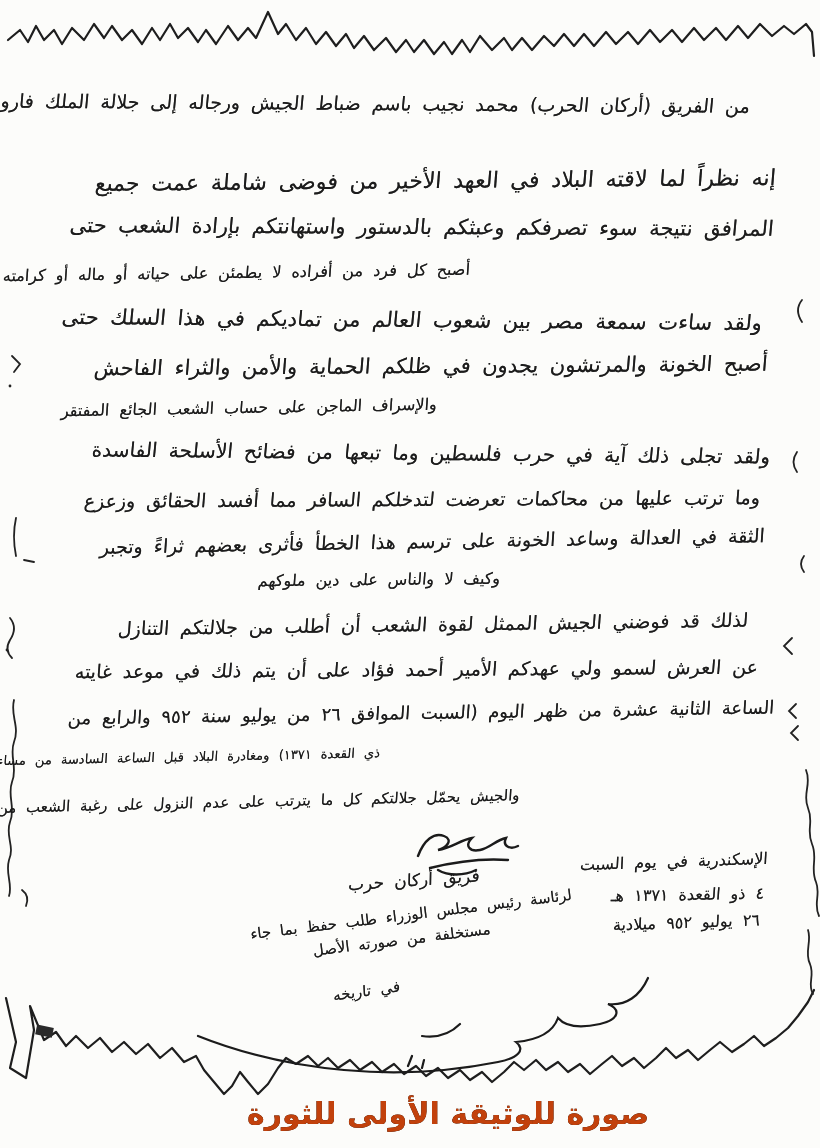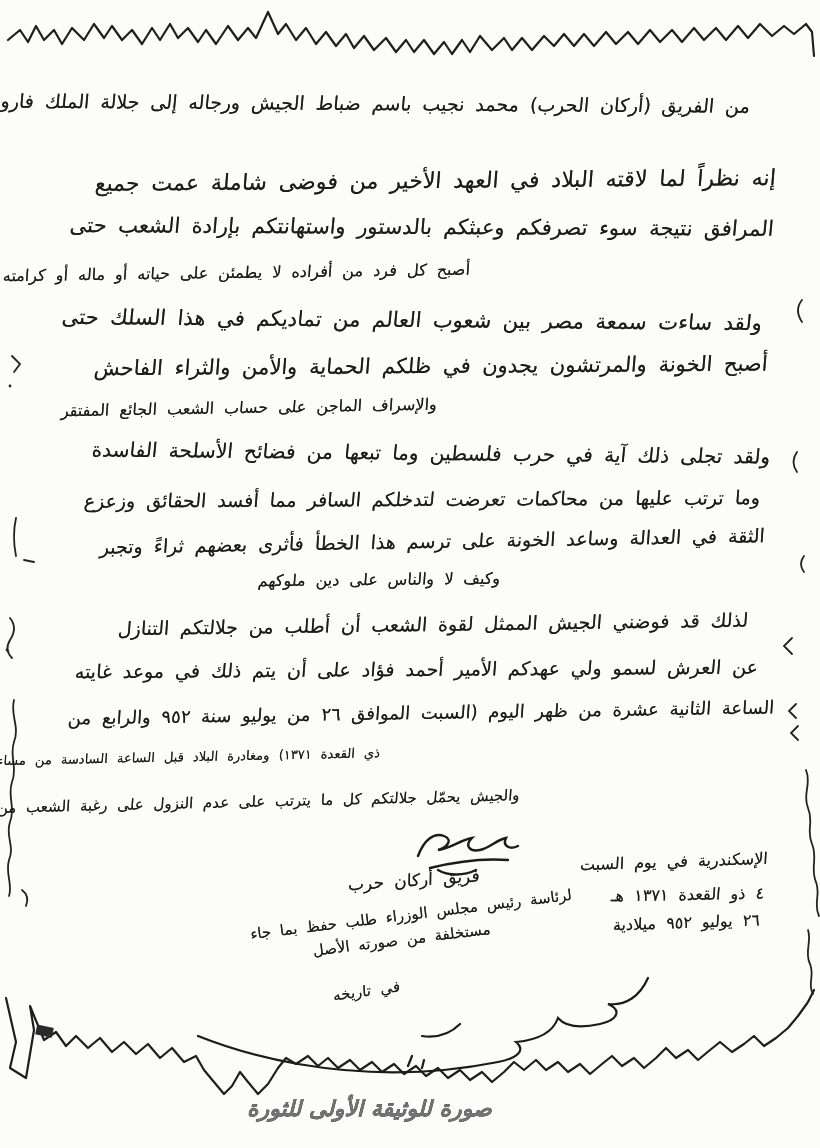--- a/index.html
+++ b/index.html
@@ -11,24 +11,23 @@
   .ink-layer{position:absolute;inset:0;z-index:1;pointer-events:none;}
   .txt{
     position:absolute;white-space:nowrap;direction:rtl;unicode-bidi:embed;
     color:#1c1c1c;z-index:2;
     font-family:"DejaVu Sans",sans-serif;
     word-spacing:5px;
     text-shadow:0 0 .6px rgba(25,25,25,.75);
   }
   .hand{transform:skewX(-5deg);}
   .caption{
-    position:absolute;z-index:2;direction:rtl;color:#737373;
-    font-weight:bold;font-size:22px;letter-spacing:0px;
+    position:absolute;z-index:2;direction:rtl;color:#c2410c;
+    font-weight:bold;font-size:30px;letter-spacing:0px;
     text-shadow:0 0 .5px #000;
-    font-style:italic;
   }
   .note-block{position:absolute;z-index:2;direction:rtl;color:#1c1c1c;}
   .note-block .nl{white-space:nowrap;word-spacing:4px;text-shadow:0 0 .5px rgba(25,25,25,.7);}
 </style>
 </head>
 <body>
 
 <div class="page">
 
   <svg class="ink-layer" width="820" height="1148" viewBox="0 0 820 1148">

